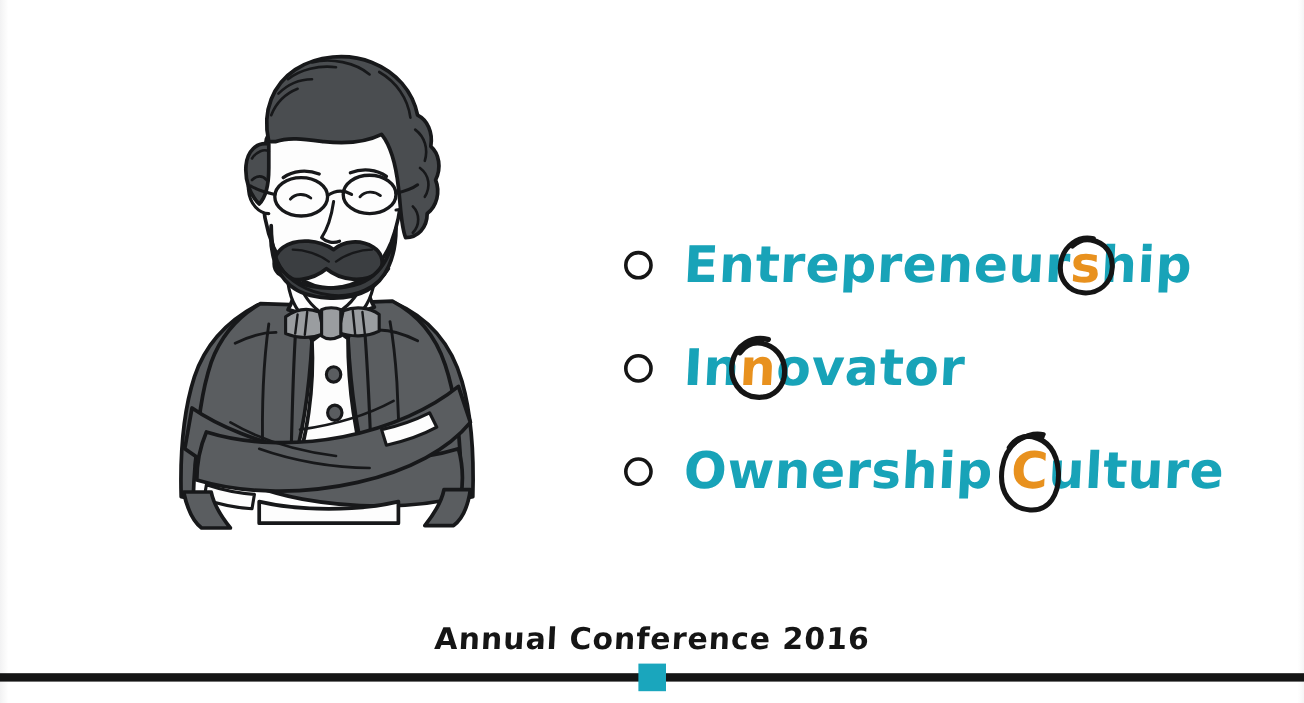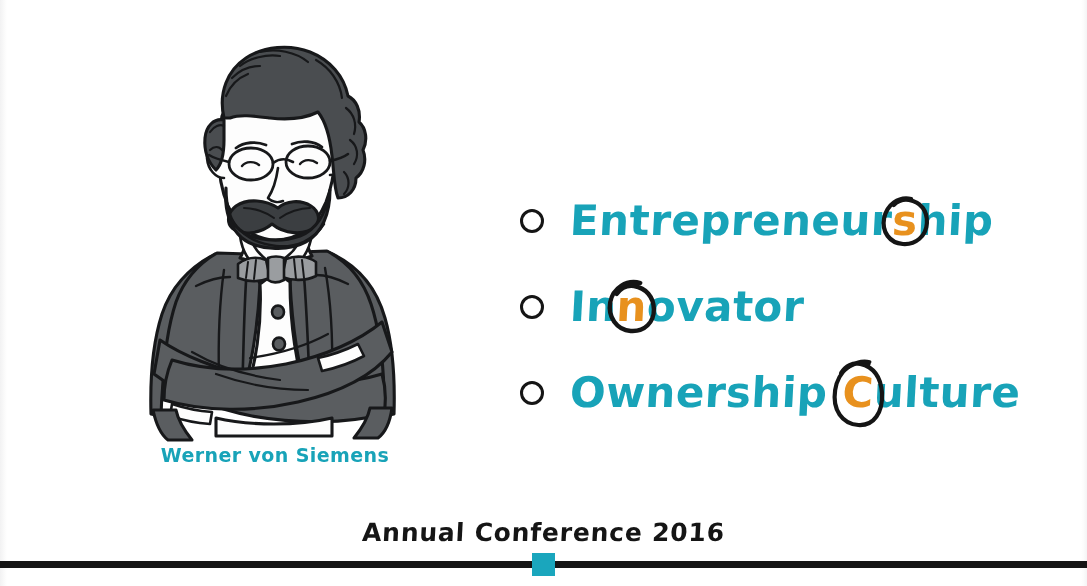--- a/index.html
+++ b/index.html
@@ -265,21 +265,20 @@
         <path d="M106 166 C104 188 110 206 122 216 C136 228 168 230 186 220
                  C202 211 210 192 210 168
                  C206 192 196 208 180 214 C160 221 134 219 120 208
                  C110 200 106 184 106 166 Z" fill="#3b3e41"></path>
         <path d="M112 198 C120 212 136 222 156 224 C176 226 194 218 204 202" stroke-width="2.4" fill="none"></path>
       </g>
     </svg>
   </div>
 
   <div class="caption">
-    <div class="caption-line">Werner von Siemens</div>
   </div>
 
   <div class="bullets">
 
     <div class="bullet-row">
       <span class="bullet-marker"></span>
       <span class="bullet-text">
         <span>Entrepreneur</span><span class="hl"><span>s</span><span class="ring">
               <svg width="56" height="58" viewBox="0 0 56 58">
                 <path d="M33 7 C20 4 9 13 7 26 C5 40 14 51 27 52 C40 53 50 44 50 31 C50 19 43 10 31 8 C25 7 20 9 16 13" fill="none" stroke="#151515" stroke-width="4.2" stroke-linecap="round"></path>

